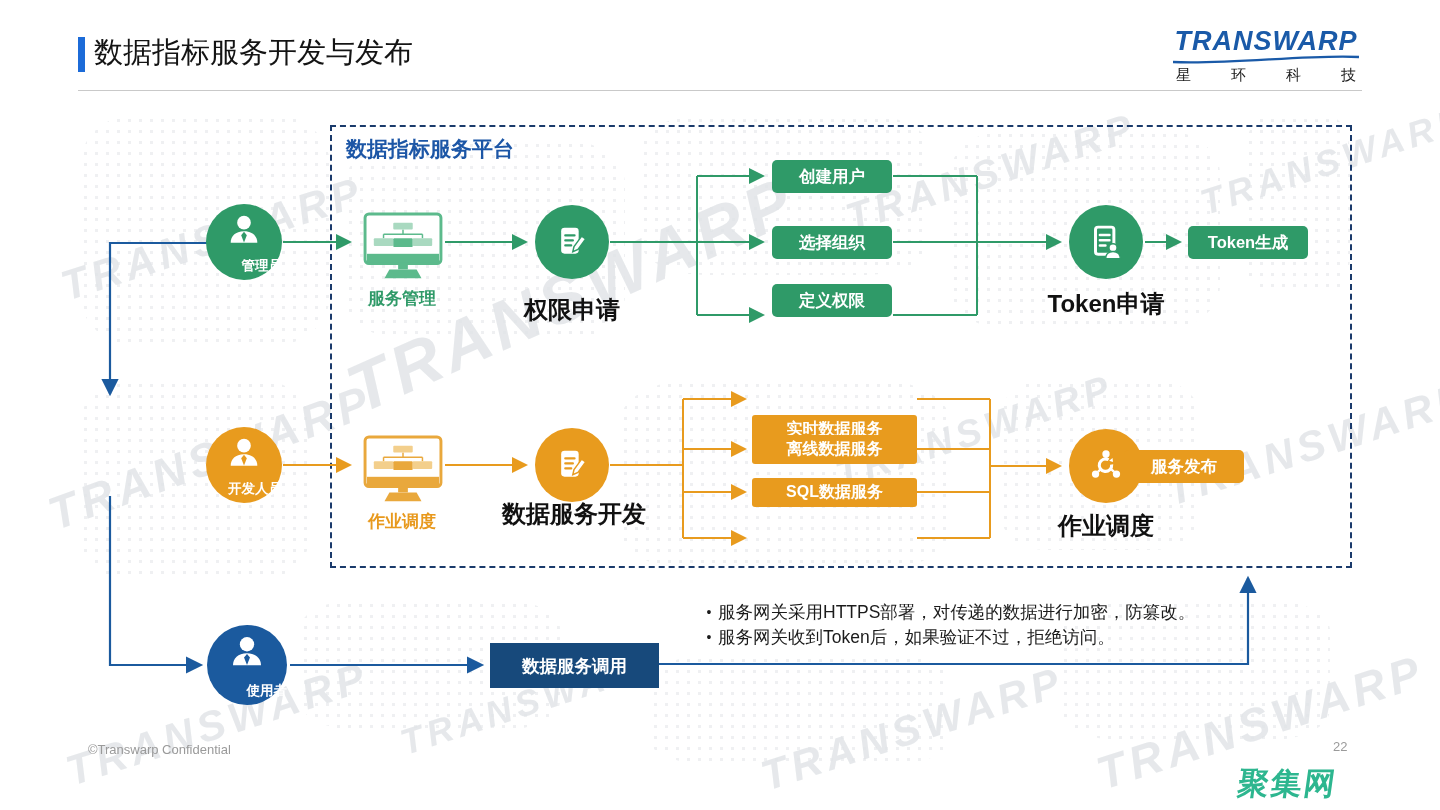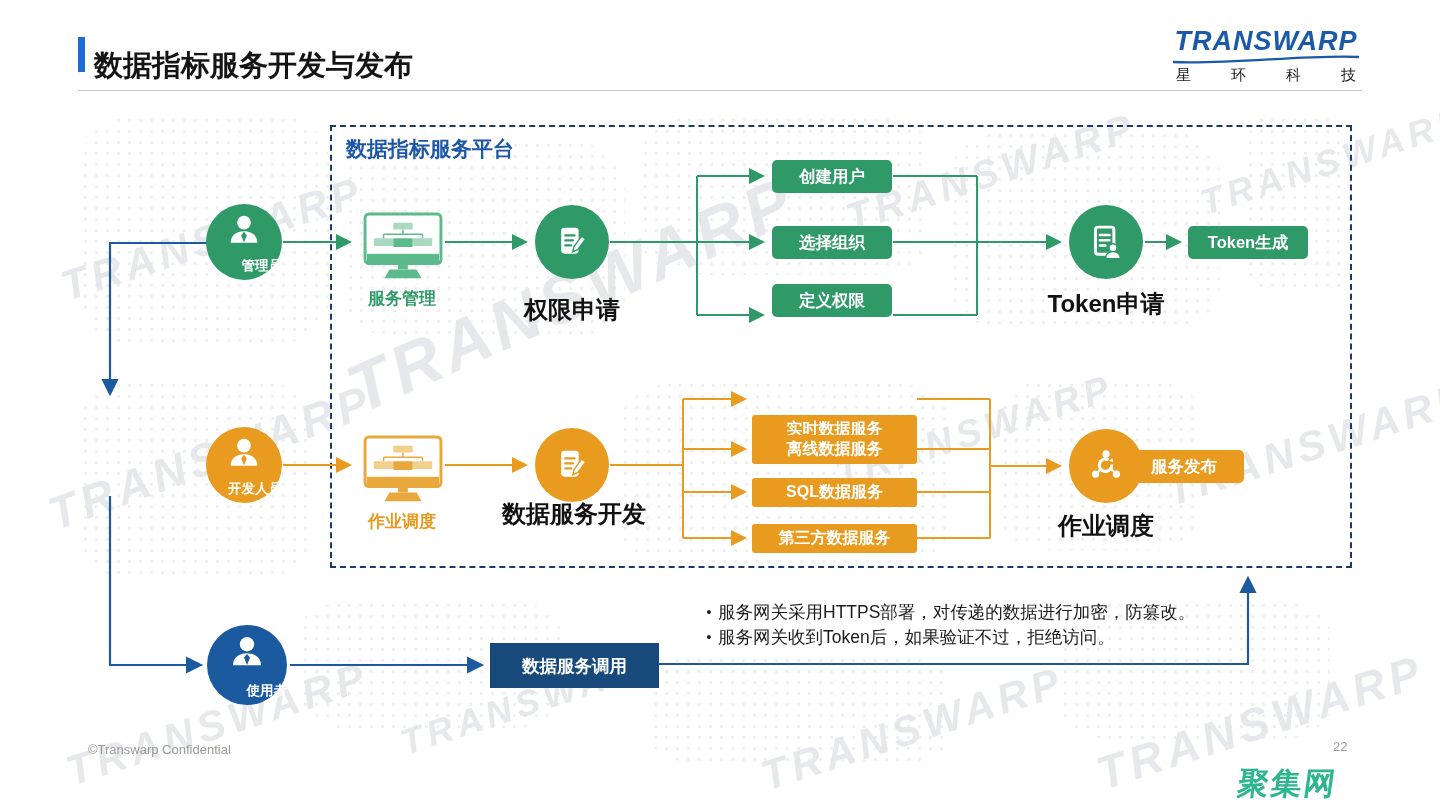--- a/index.html
+++ b/index.html
@@ -6,21 +6,21 @@
   .slide{position:relative;width:1440px;height:810px;background:#ffffff;overflow:hidden;
          font-family:"Liberation Sans","DejaVu Sans",sans-serif;margin:0 auto;}
   
   .dots{position:absolute;z-index:0;opacity:.55;border-radius:22%;
         background-image:radial-gradient(circle,#e2e5e8 1.7px,transparent 2px);
         background-size:11px 11px;}
   .wm{position:absolute;z-index:0;color:#e2e5e8;font-style:italic;font-weight:900;
       letter-spacing:5px;white-space:nowrap;opacity:.85;transform:rotate(-18deg);}
   
   .accent{position:absolute;left:78px;top:37px;width:7px;height:35px;background:#1c6bd8;z-index:5;}
-  .title{position:absolute;left:94px;top:46px;font-size:29px;font-weight:bold;color:#141414;z-index:5;}
+  .title{position:absolute;left:94px;top:33px;font-size:29px;font-weight:normal;color:#141414;z-index:5;}
   .hrule{position:absolute;left:78px;top:90px;width:1284px;height:1px;background:#c9c9c9;z-index:5;}
   .logo{position:absolute;left:1168px;top:26px;width:196px;z-index:5;}
   .logo-name{font-size:27px;font-weight:900;font-style:italic;color:#1a5aa8;letter-spacing:1px;text-align:center;}
   .logo-swoosh{display:block;margin:-4px auto 0;}
   .logo-sub{display:flex;justify-content:space-between;padding:0 8px;font-size:15px;color:#1b1b1b;margin-top:1px;}
   
   .platform{position:absolute;left:330px;top:125px;width:1018px;height:439px;
             border:2px dashed #1a3a6b;z-index:1;}
   .platform-title{position:absolute;left:14px;top:8px;font-size:21px;font-weight:bold;color:#1c56a6;}
   
@@ -263,21 +263,20 @@
         <path d="M8,8 h5.5 M8,11 h4.5 M8,14 h3.5"></path>
       </g>
       <path d="M13.2,14.8 l4.6,-6.3 2.4,1.7 -4.6,6.3 -3.1,1.3 z" fill="#fff" stroke="#e89b1e" stroke-width="0.9"></path>
     </svg>
   </div>
   <div class="nlabel" style="left:502px;top:498px;width:140px;">数据服务开发</div>
 
   <div class="stepbtn orange-sm" style="left:752px;top:385px;margin-top:30px;">实时数据服务</div>
   <div class="stepbtn orange-sm" style="left:752px;top:435px;">离线数据服务</div>
   <div class="stepbtn orange-sm" style="left:752px;top:478px;">SQL数据服务</div>
-  <div class="stepbtn orange-sm" style="left:752px;top:524px;">第三方数据服务</div>
 
   <div class="fcircle orange" style="left:1069px;top:429px;">
     <svg width="44" height="44" viewBox="0 0 24 24">
       <g stroke="#fff" stroke-width="1.3" fill="none">
         <path d="M12,8.8 L12,7.2 M9.4,13.6 L7.7,15.1 M14.6,13.6 L16.3,15.1"></path>
       </g>
       <circle cx="12" cy="5.4" r="2" fill="#fff"></circle>
       <circle cx="6.3" cy="16.4" r="2" fill="#fff"></circle>
       <circle cx="17.7" cy="16.4" r="2" fill="#fff"></circle>
       <path d="M15.1,11.2 a3.4,3.4 0 1 1 -1.7,-2.6" stroke="#fff" stroke-width="1.7" fill="none"></path>

